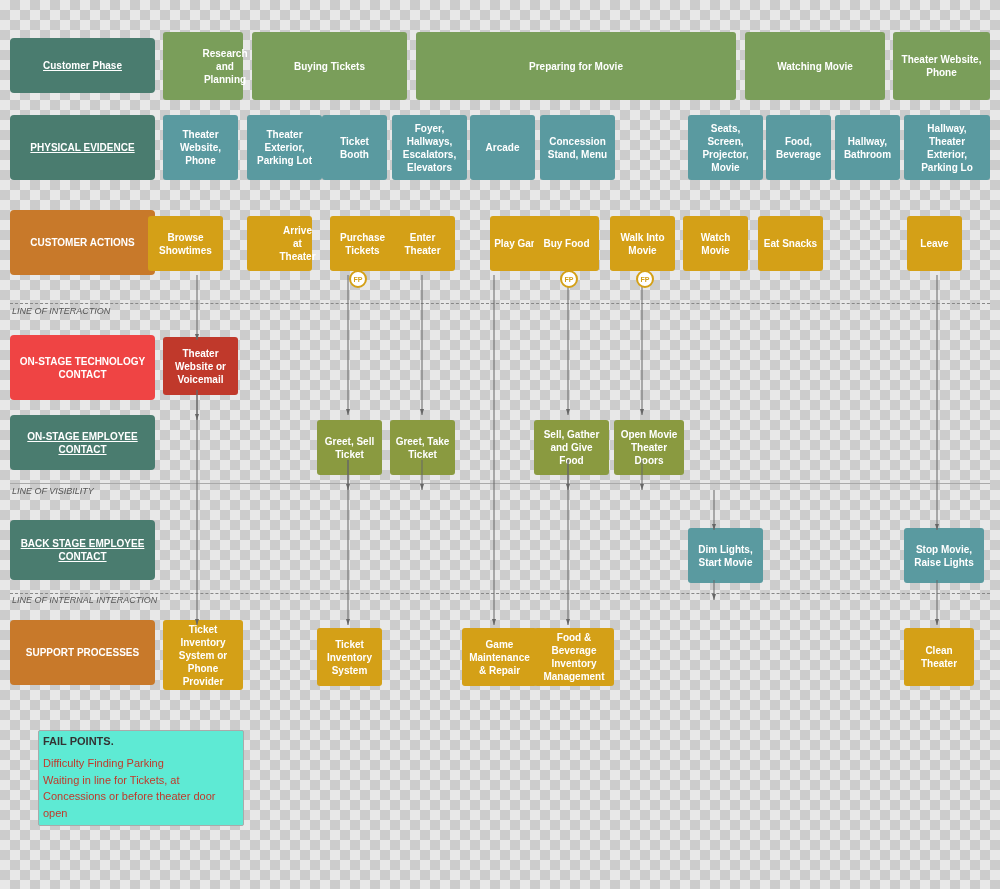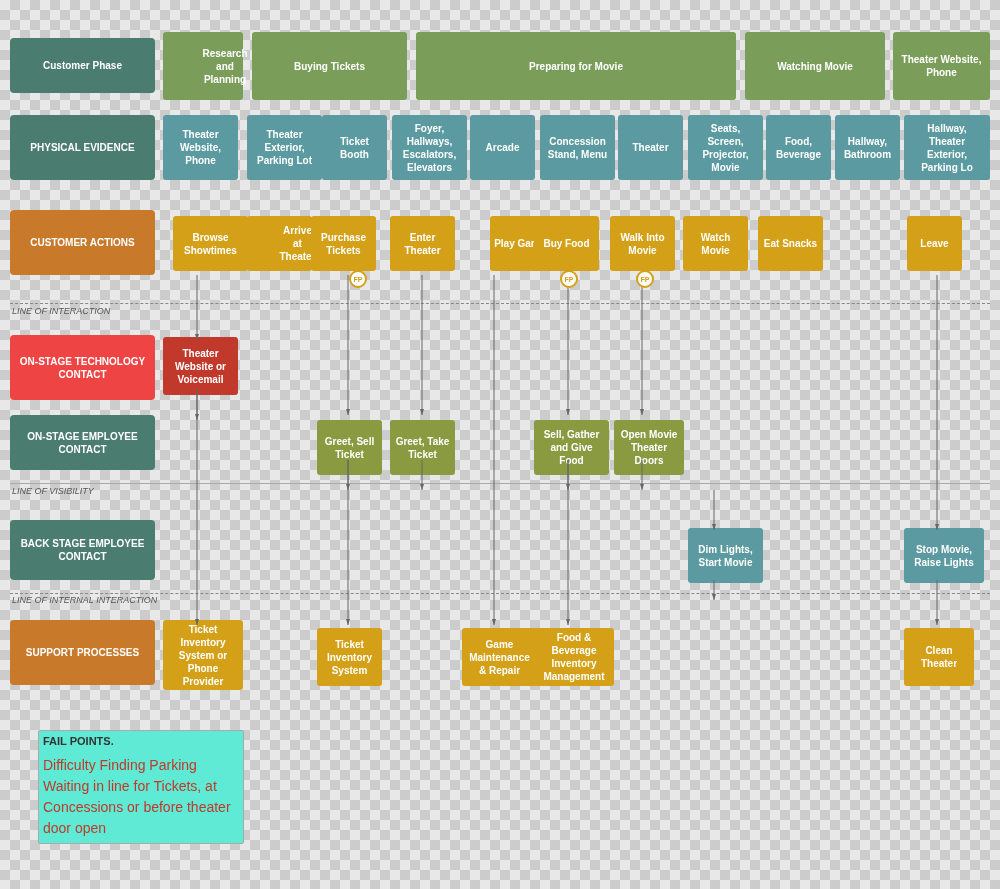--- a/index.html
+++ b/index.html
@@ -33,20 +33,21 @@
       font-weight: bold;
       font-size: 10px;
       line-height: 1.3;
       border-radius: 3px;
       padding: 4px;
     }
     .label-box {
       background-color: #4a7c6f;
       color: white;
       border-radius: 4px;
+      text-decoration: underline;
     }
     .label-box-orange {
       background-color: #c8792a;
       color: white;
       border-radius: 4px;
     }
     .label-box-dark-red {
       background-color: #ef4444;
       color: white;
       border-radius: 4px;
@@ -118,21 +119,21 @@
       width: 206px;
     }
     .fail-title {
       font-weight: bold;
       font-size: 11px;
       color: #333;
       margin-bottom: 8px;
     }
     .fail-text {
       color: #c0392b;
-      font-size: 14px;
+      font-size: 11px;
       line-height: 1.5;
     }
     svg.arrows {
       position: absolute;
       top: 0;
       left: 0;
       width: 1000px;
       height: 889px;
       pointer-events: none;
       z-index: 5;
@@ -198,30 +199,29 @@
 
   <div class="box green-box" style="left:893px;top:32px;width:97px;height:68px;">Theater Website, Phone</div>
 
   <div class="box label-box" style="left:10px;top:115px;width:145px;height:65px;">PHYSICAL EVIDENCE</div>
   <div class="box teal-box" style="left:163px;top:115px;width:75px;height:65px;">Theater Website, Phone</div>
   <div class="box teal-box" style="left:247px;top:115px;width:75px;height:65px;">Theater Exterior, Parking Lot</div>
   <div class="box teal-box" style="left:322px;top:115px;width:65px;height:65px;">Ticket Booth</div>
   <div class="box teal-box" style="left:392px;top:115px;width:75px;height:65px;">Foyer, Hallways, Escalators, Elevators</div>
   <div class="box teal-box" style="left:470px;top:115px;width:65px;height:65px;">Arcade</div>
   <div class="box teal-box" style="left:540px;top:115px;width:75px;height:65px;">Concession Stand, Menu</div>
-  <div class="box teal-box" style="left:618px;top:115px;width:65px;height:65px;">Theater</div>
   <div class="box teal-box" style="left:688px;top:115px;width:75px;height:65px;">Seats, Screen, Projector, Movie</div>
   <div class="box teal-box" style="left:766px;top:115px;width:65px;height:65px;">Food, Beverage</div>
   <div class="box teal-box" style="left:904px;top:115px;width:86px;height:65px;">Hallway, Theater Exterior, Parking Lo</div>
   <div class="box teal-box" style="left:835px;top:115px;width:65px;height:65px;">Hallway, Bathroom</div>
 
   <div class="box label-box-orange" style="left:10px;top:210px;width:145px;height:65px;">CUSTOMER ACTIONS</div>
-  <div class="box yellow-box" style="left:173px;top:216px;width:75px;height:55px;">Browse Showtimes</div>
+  <div class="box yellow-box" style="left:148px;top:216px;width:75px;height:55px;">Browse Showtimes</div>
   <div class="box yellow-box" style="left:247px;top:216px;width:65px;height:55px;padding-left:40px;">Arrive at Theater</div>
-  <div class="box yellow-box" style="left:311px;top:216px;width:65px;height:55px;">Purchase Tickets</div>
+  <div class="box yellow-box" style="left:330px;top:216px;width:65px;height:55px;">Purchase Tickets</div>
   <div class="box yellow-box" style="left:390px;top:216px;width:65px;height:55px;">Enter Theater</div>
   <div class="box yellow-box" style="left:490px;top:216px;width:65px;height:55px;">Play Games</div>
   <div class="box yellow-box" style="left:534px;top:216px;width:65px;height:55px;">Buy Food</div>
   <div class="box yellow-box" style="left:610px;top:216px;width:65px;height:55px;">Walk Into Movie</div>
   <div class="box yellow-box" style="left:683px;top:216px;width:65px;height:55px;">Watch Movie</div>
   <div class="box yellow-box" style="left:758px;top:216px;width:65px;height:55px;">Eat Snacks</div>
   <div class="box yellow-box" style="left:907px;top:216px;width:55px;height:55px;">Leave</div>
 
   <div class="fp-circle" style="left:349px;top:270px;">FP</div>
   <div class="fp-circle" style="left:560px;top:270px;">FP</div>

